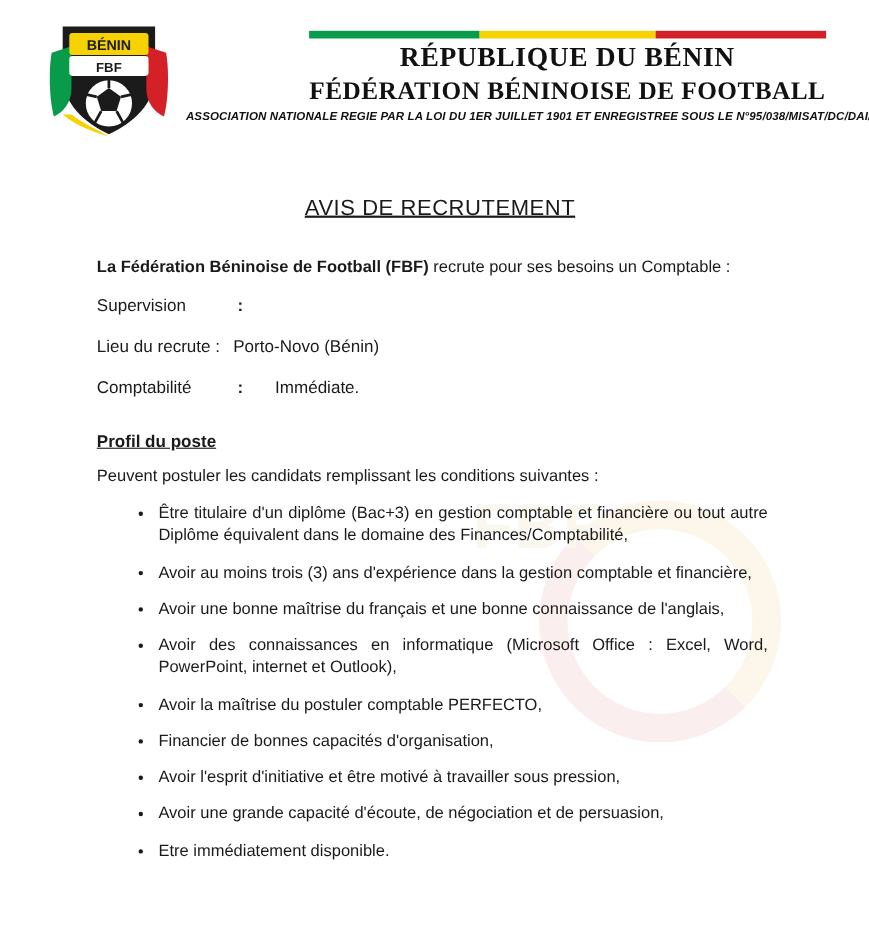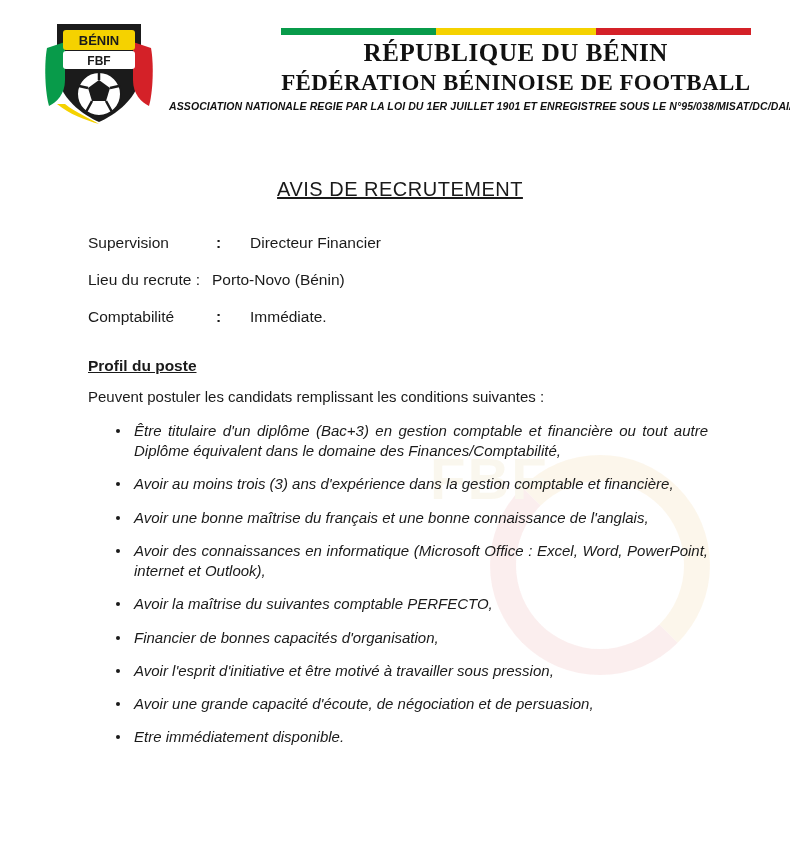--- a/index.html
+++ b/index.html
@@ -163,24 +163,23 @@
     font-size: 15.5px;
     text-decoration: underline;
     margin: 28px 0 10px 0;
   }
   .para {
     margin: 0 0 14px 0;
     text-align: justify;
     font-size: 15px;
   }
   ul.bullets {
-    margin: 0;
+    margin: 10px;
     padding-left: 46px;
     list-style: none;
-    font-style: italic;
   }
   ul.bullets li {
     position: relative;
     margin-bottom: 13px;
     text-align: justify;
     font-size: 15px;
     padding-right: 4px;
   }
   ul.bullets li::before {
     content: "";
@@ -232,25 +231,27 @@
     <div class="title-1">RÉPUBLIQUE DU BÉNIN</div>
     <div class="title-2">FÉDÉRATION BÉNINOISE DE FOOTBALL</div>
     <div class="title-3">ASSOCIATION NATIONALE REGIE PAR LA LOI DU 1ER JUILLET 1901 ET ENREGISTREE SOUS LE N°95/038/MISAT/DC/DAI/SAAP/ASSOC</div>
   </div>
 </div>
 
 <div class="doc">
 
   <div class="doc-title">AVIS DE RECRUTEMENT</div>
 
+  <p class="lead">
+    <b>La Fédération Béninoise de Football (FBF)</b><span> recrute pour ses besoins un Comptable :</span>
+  </p>
 
   <div class="field-row">
     <span class="field-label">Supervision</span>
     <span class="field-colon">:</span>
-    <span class="field-value">Directeur Financier</span>
   </div>
 
   <div class="field-row inline">
     <span class="field-label">Lieu du recrute :</span>
     <span class="field-value">Porto-Novo (Bénin)</span>
   </div>
 
   <div class="field-row">
     <span class="field-label">Comptabilité</span>
     <span class="field-colon">:</span>
@@ -259,20 +260,20 @@
 
   <div class="section-head">Profil du poste</div>
 
   <p class="para">Peuvent postuler les candidats remplissant les conditions suivantes :</p>
 
   <ul class="bullets">
     <li>Être titulaire d'un diplôme (Bac+3) en gestion comptable et financière ou tout autre Diplôme équivalent dans le domaine des Finances/Comptabilité,</li>
     <li>Avoir au moins trois (3) ans d'expérience dans la gestion comptable et financière,</li>
     <li>Avoir une bonne maîtrise du français et une bonne connaissance de l'anglais,</li>
     <li>Avoir des connaissances en informatique (Microsoft Office : Excel, Word, PowerPoint, internet et Outlook),</li>
-    <li>Avoir la maîtrise du suivantes comptable PERFECTO,</li>
+    <li>Avoir la maîtrise du postuler comptable PERFECTO,</li>
     <li>Financier de bonnes capacités d'organisation,</li>
     <li>Avoir l'esprit d'initiative et être motivé à travailler sous pression,</li>
     <li>Avoir une grande capacité d'écoute, de négociation et de persuasion,</li>
     <li>Etre immédiatement disponible.</li>
   </ul>
 
 </div>
 
 </body></html>

